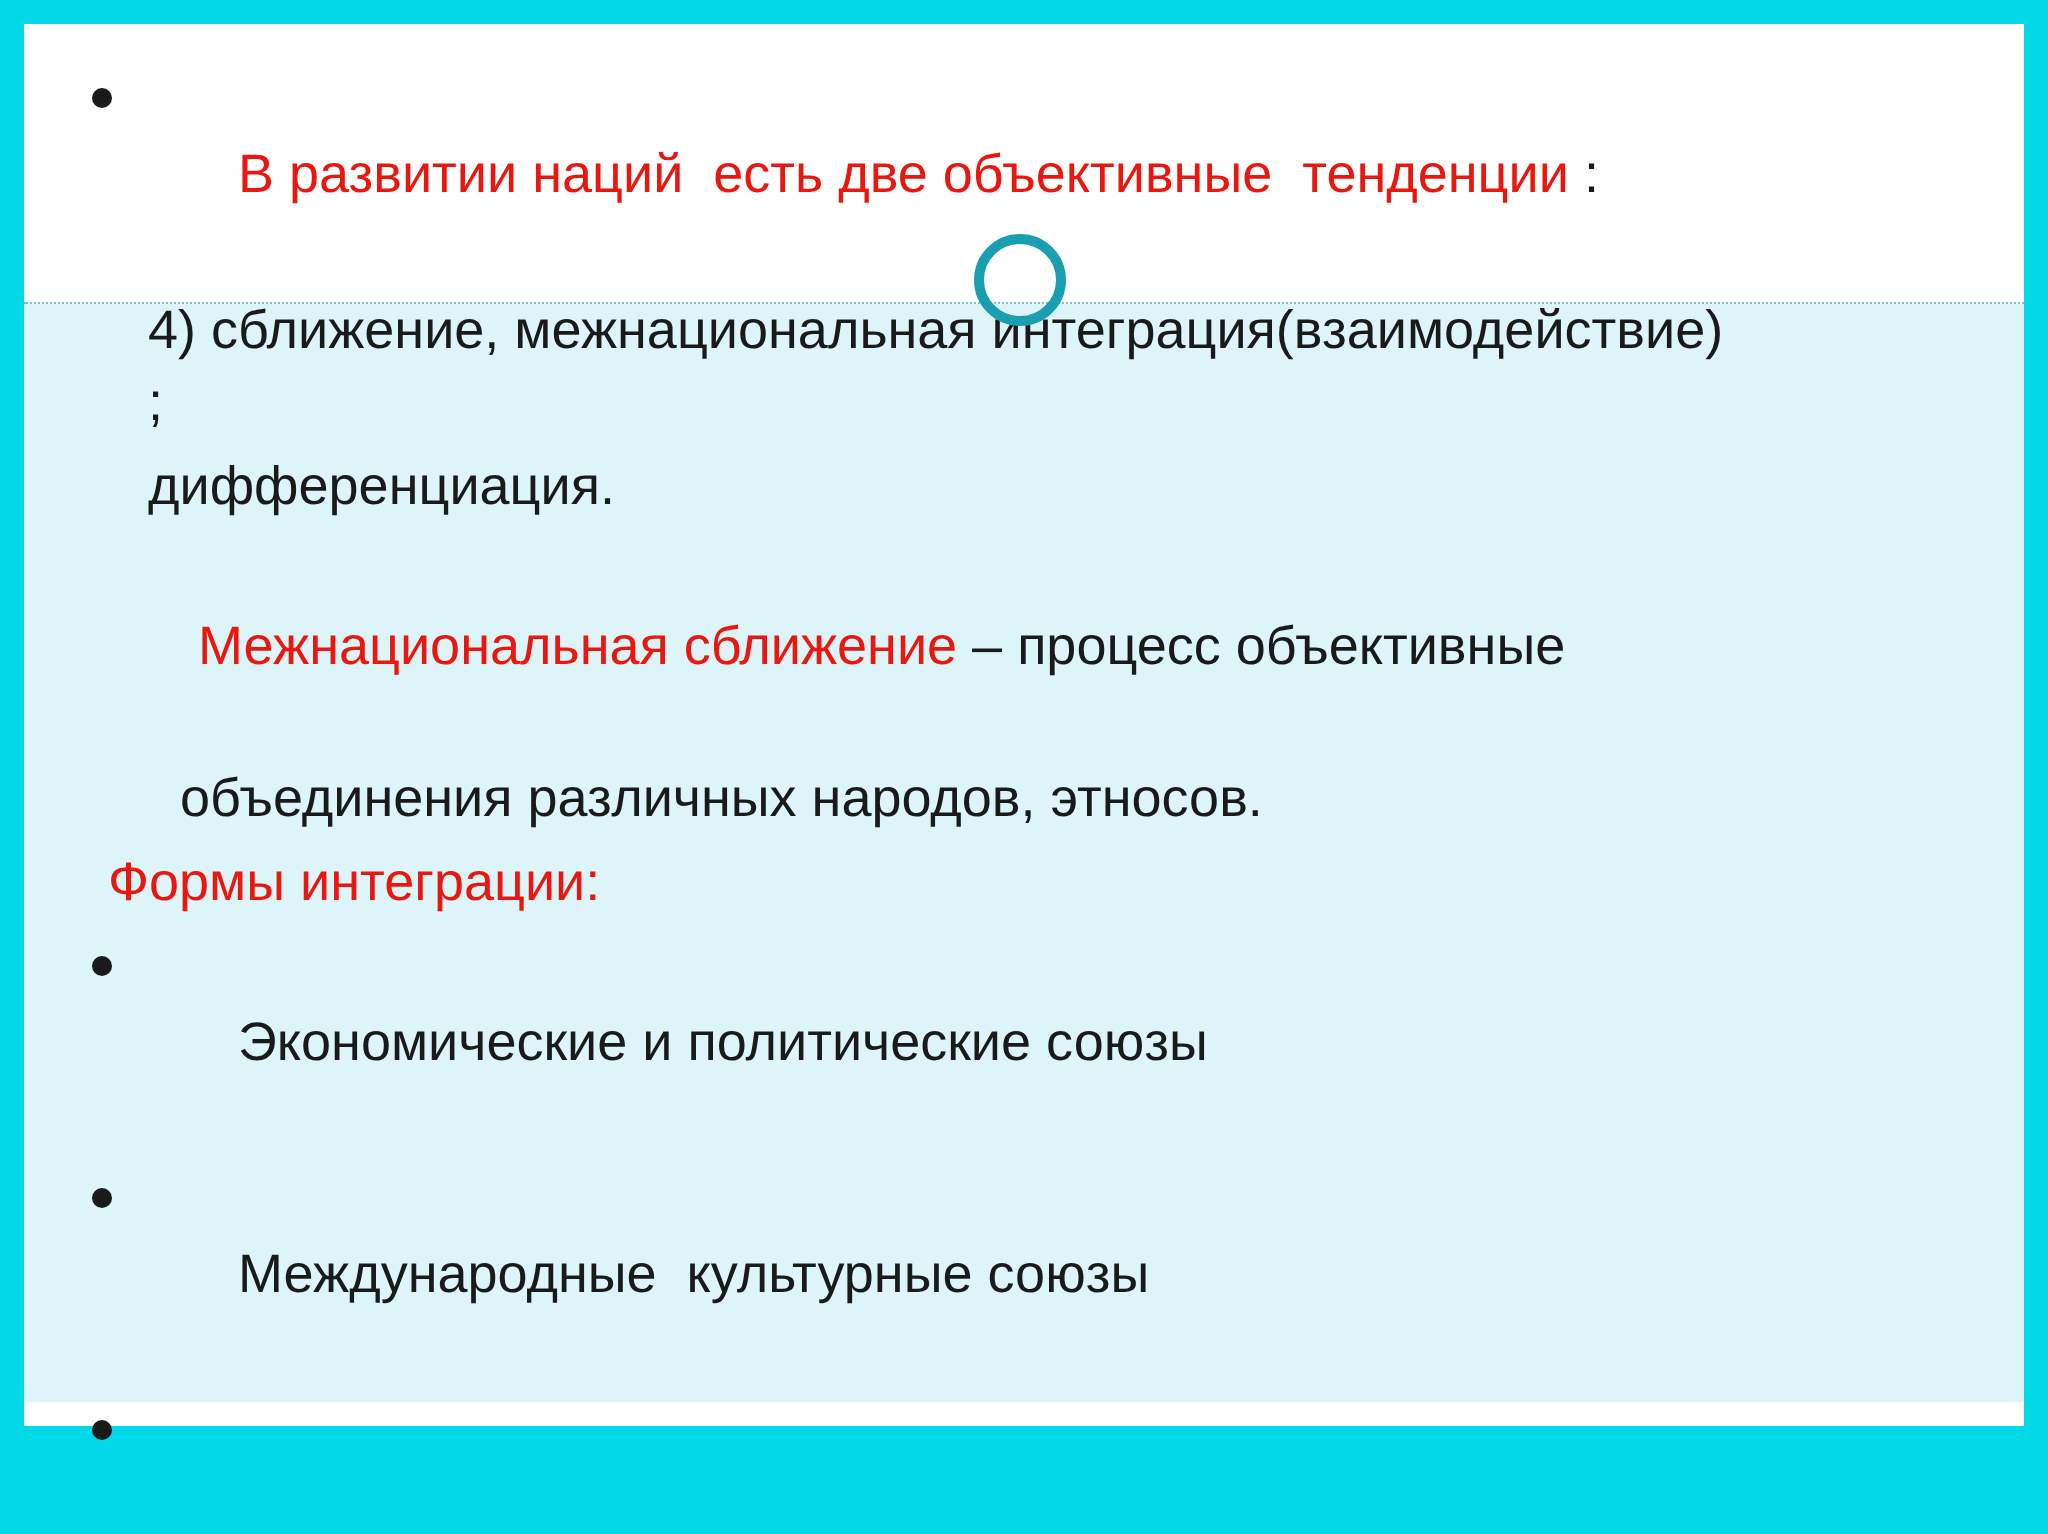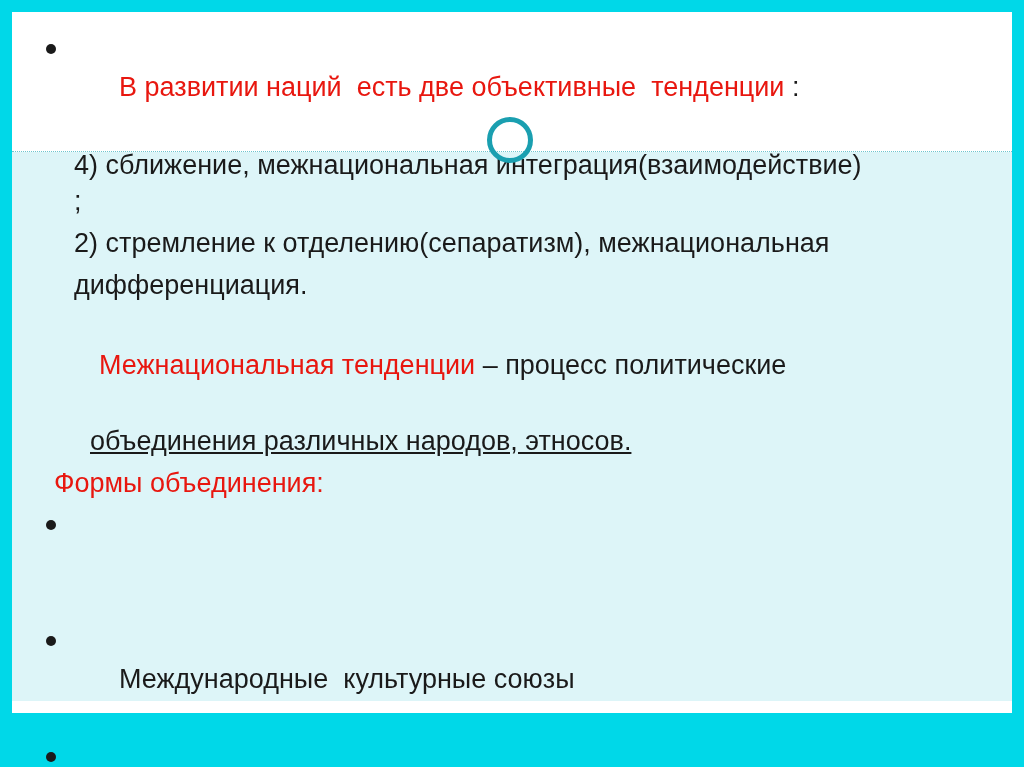--- a/index.html
+++ b/index.html
@@ -103,21 +103,20 @@
     background: #1a1a1a;
   }
   .indent1 {
     padding-left: 44px;
   }
   .indent-hang {
     padding-left: 24px;
   }
   .indent-sub {
     padding-left: 60px;
-    text-decoration: underline;
   }
   .red {
     color: #e8170f;
   }
   .blk {
     color: #1a1a1a;
   }
   .semicolon-row {
     padding-left: 44px;
     margin-top: -6px;
@@ -156,33 +155,32 @@
   <div id="content">
 
     <div class="line bullet-line">
       <span class="bullet"></span><span class="red">В развитии наций  есть две объективные  тенденции</span><span class="blk"> :</span>
     </div>
 
     <div class="line indent1">4) сближение, межнациональная интеграция(взаимодействие)</div>
 
     <div class="line semicolon-row">;</div>
 
-    <div class="line indent1">2) стремление к отделению(сепаратизм), межнациональная</div>
 
     <div class="line indent1">дифференциация.</div>
 
     <div class="line para">
-      <span class="red">Межнациональная тенденции</span><span class="blk"> – процесс политические</span>
+      <span class="red">Межнациональная сближение</span><span class="blk"> – процесс объективные</span>
     </div>
     <div class="line indent-sub">объединения различных народов, этносов.</div>
 
-    <div class="line indent-hang red">Формы объединения:</div>
+    <div class="line indent-hang red">Формы интеграции:</div>
 
     <div class="line bullet-line">
-      <span class="bullet"></span>
+      <span class="bullet"></span><span>Экономические и политические союзы</span>
     </div>
 
     <div class="line bullet-line">
       <span class="bullet"></span><span>Международные  культурные союзы</span>
     </div>
 
     <div class="line bullet-line">
       <span class="bullet"></span>
     </div>
 

